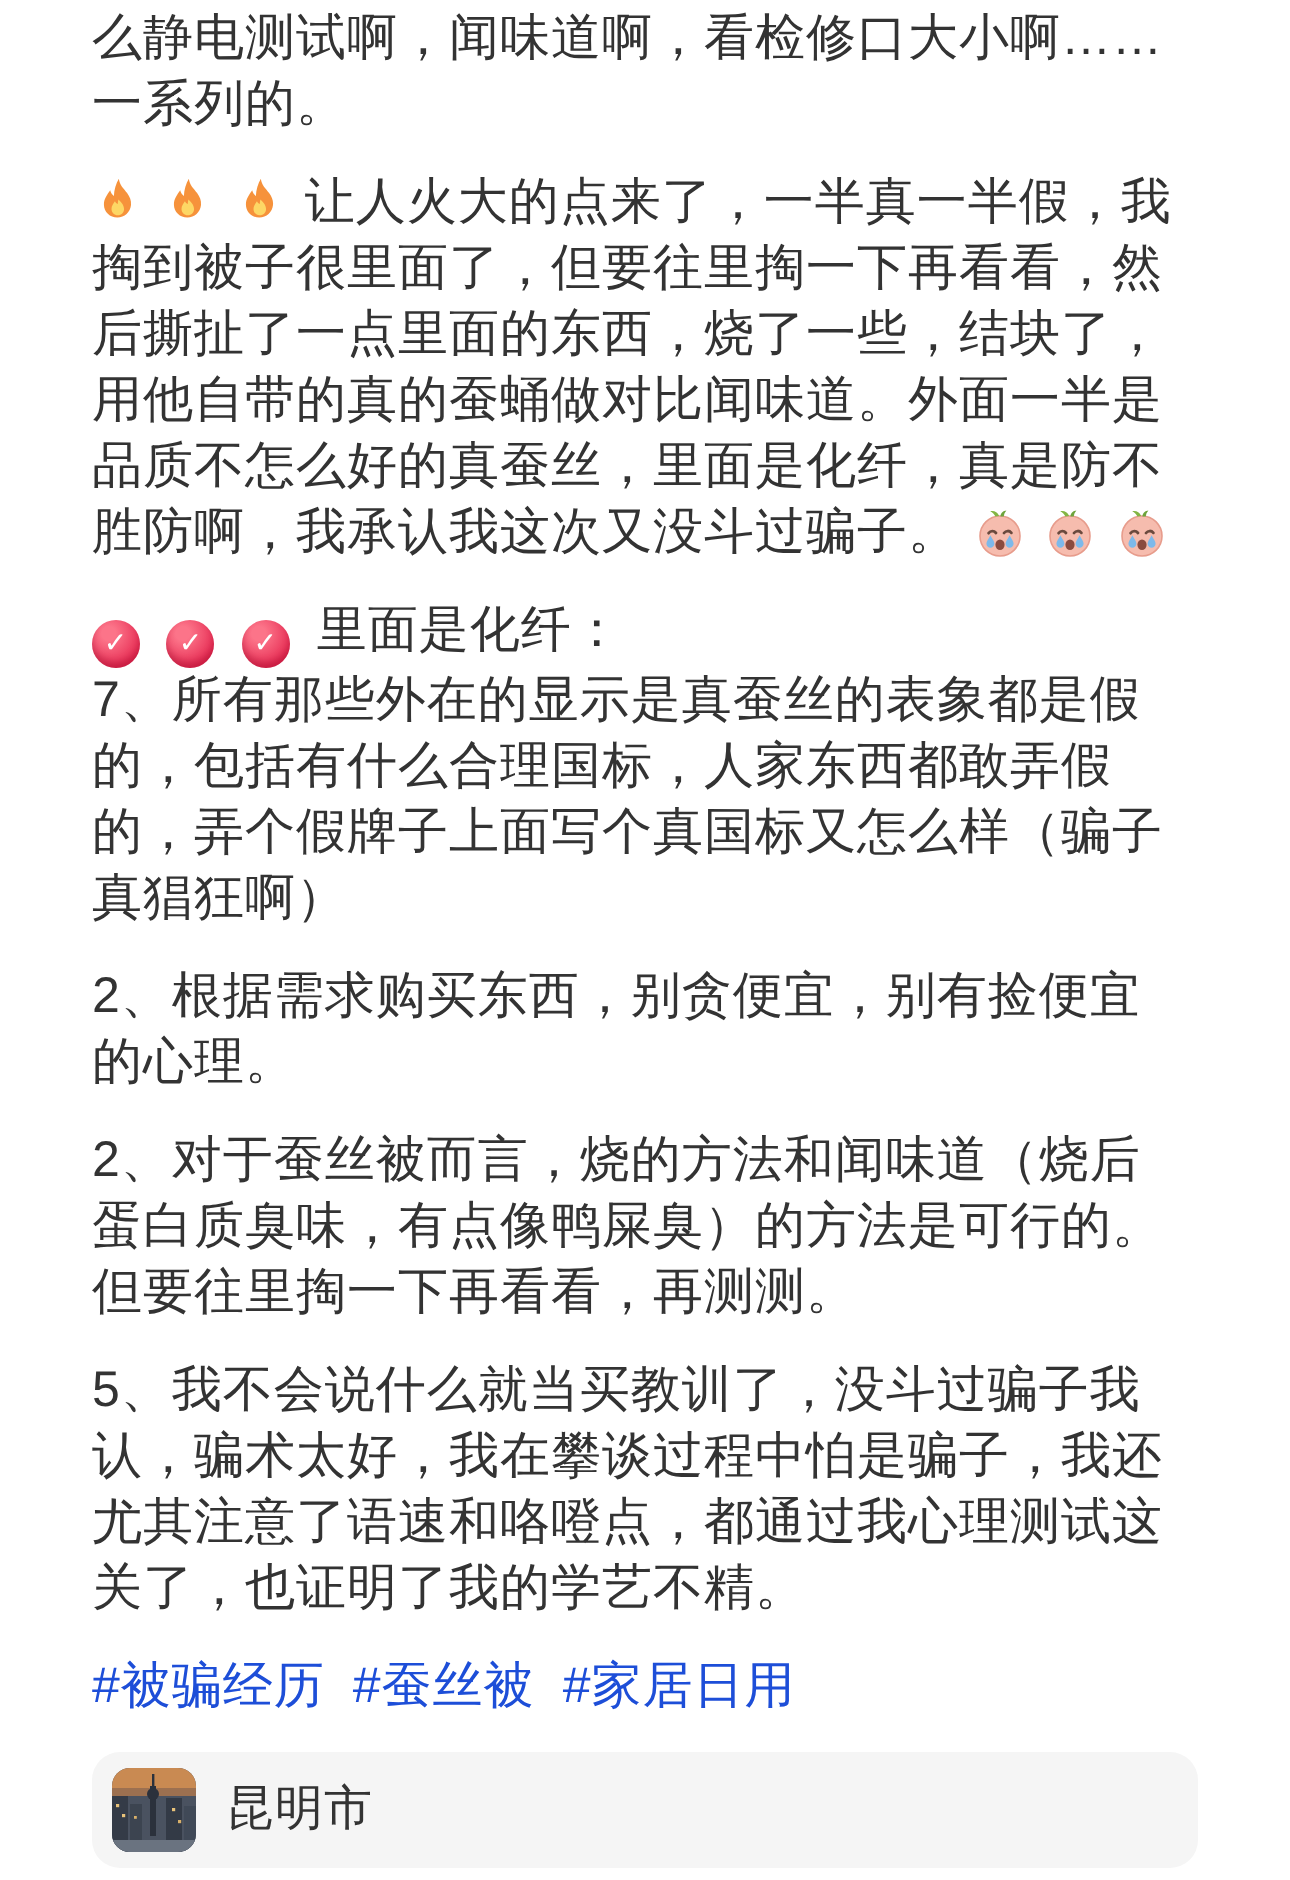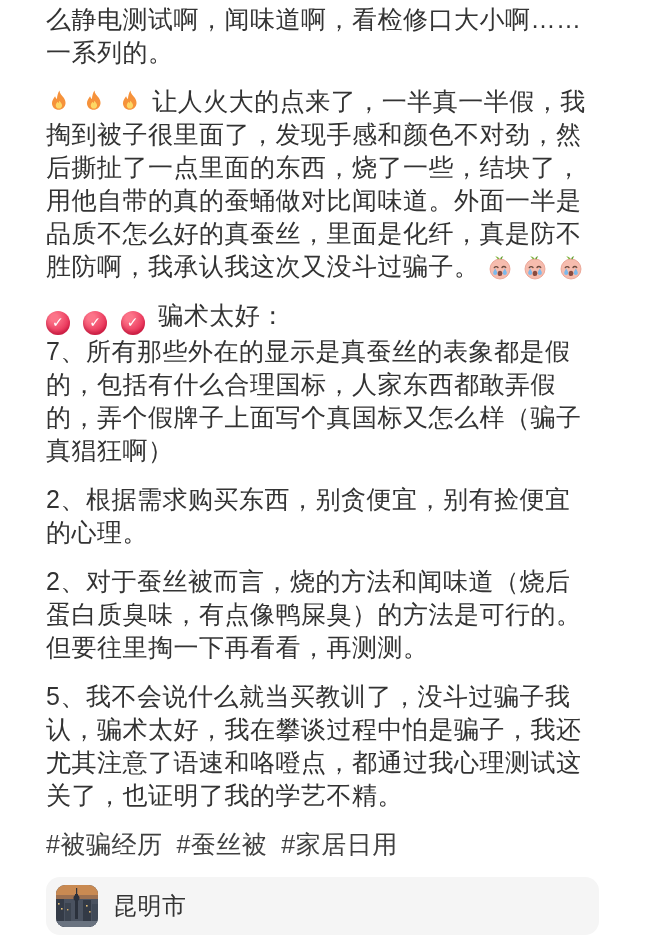--- a/index.html
+++ b/index.html
@@ -34,21 +34,21 @@
     font-weight: 700;
     margin-right: 6px;
     vertical-align: -3px;
   }
   .bang {
     color: #D84040;
     font-weight: 700;
     margin: 0 4px;
   }
   .hashtags a {
-    color: #404040;
+    color: #1d4ed8;
     text-decoration: none;
     margin-right: 14px;
     cursor: pointer;
   }
   .location-card {
     margin-top: 10px;
     background: #F5F5F5;
     border-radius: 14px;
     display: flex;
     align-items: center;
@@ -84,21 +84,21 @@
         <path d="M12.2 10.8c1.7 1.6 2.6 2.9 2.6 4.4 0 1.7-1.2 2.9-2.9 2.9-1.6 0-2.9-1.2-2.9-2.9 0-1.3.8-2.4 1.6-3.5.3.6.7 1 1.3 1.2 0-.7.1-1.4.3-2.1z" fill="#FDD765"></path>
       </svg>
     <svg class="icon" width="26" height="26" viewBox="0 0 24 24">
         <path d="M12.4 1.3c.3 2.9 2.3 4.6 3.8 6.6 1.3 1.8 2 3.5 1.8 5.5-.3 3.3-3 5.8-6.3 5.8-3.4 0-6.2-2.5-6.2-6 0-2.8 1.7-4.7 2.9-6.6.3 1.1.8 2 1.7 2.6.1-2.9 1-5.8 2.3-7.9z" fill="#F6923B"></path>
         <path d="M12.2 10.8c1.7 1.6 2.6 2.9 2.6 4.4 0 1.7-1.2 2.9-2.9 2.9-1.6 0-2.9-1.2-2.9-2.9 0-1.3.8-2.4 1.6-3.5.3.6.7 1 1.3 1.2 0-.7.1-1.4.3-2.1z" fill="#FDD765"></path>
       </svg>
     <svg class="icon" width="26" height="26" viewBox="0 0 24 24">
         <path d="M12.4 1.3c.3 2.9 2.3 4.6 3.8 6.6 1.3 1.8 2 3.5 1.8 5.5-.3 3.3-3 5.8-6.3 5.8-3.4 0-6.2-2.5-6.2-6 0-2.8 1.7-4.7 2.9-6.6.3 1.1.8 2 1.7 2.6.1-2.9 1-5.8 2.3-7.9z" fill="#F6923B"></path>
         <path d="M12.2 10.8c1.7 1.6 2.6 2.9 2.6 4.4 0 1.7-1.2 2.9-2.9 2.9-1.6 0-2.9-1.2-2.9-2.9 0-1.3.8-2.4 1.6-3.5.3.6.7 1 1.3 1.2 0-.7.1-1.4.3-2.1z" fill="#FDD765"></path>
       </svg>
-    <span>让人火大的点来了，一半真一半假，我掏到被子很里面了，发现手感和颜色不对劲，然后撕扯了一点里面的东西，烧了一些，结块了，用他自带的真的蚕蛹做对比闻味道。外面一半是品质不怎么好的真蚕丝，里面是化纤，真是防不胜防啊，我承认我这次又没斗过骗子。</span>
+    <span>让人火大的点来了，一半真一半假，我掏到被子很里面了，但要往里掏一下再看看，然后撕扯了一点里面的东西，烧了一些，结块了，用他自带的真的蚕蛹做对比闻味道。外面一半是品质不怎么好的真蚕丝，里面是化纤，真是防不胜防啊，我承认我这次又没斗过骗子。</span>
     <svg class="icon" width="26" height="26" viewBox="0 0 26 26">
         <circle cx="13" cy="15" r="10" fill="#F6BCAE" stroke="#E79C8C" stroke-width="0.8"></circle>
         <path d="M12.6 5c-.9-2.1-2.7-2.9-4.5-2.4 1.2.6 2.1 1.6 2.6 2.7z" fill="#83B544"></path>
         <path d="M13.2 5.2c.2-1.7 1.4-2.8 3-2.9-.8.9-1.2 1.9-1.3 3z" fill="#6EA43C"></path>
         <path d="M7.3 13.6c1-1.3 2.7-1.3 3.7-.1" stroke="#6B4A3E" stroke-width="1.4" fill="none" stroke-linecap="round"></path>
         <path d="M15 13.5c1-1.3 2.7-1.3 3.7-.1" stroke="#6B4A3E" stroke-width="1.4" fill="none" stroke-linecap="round"></path>
         <path d="M8.2 14.6c-1 2-2 3-2 4.3 0 1.1.9 2 2 2s2-.9 2-2c0-1.3-1-2.3-2-4.3z" fill="#7DB9EA"></path>
         <path d="M17.8 14.6c-1 2-2 3-2 4.3 0 1.1.9 2 2 2s2-.9 2-2c0-1.3-1-2.3-2-4.3z" fill="#7DB9EA"></path>
         <ellipse cx="13" cy="19.4" rx="2.3" ry="2.6" fill="#8A4B3F"></ellipse>
       </svg>
@@ -127,21 +127,21 @@
   <p class="para heading">
     <span class="check-badge">
         <span>✓</span>
       </span>
     <span class="check-badge">
         <span>✓</span>
       </span>
     <span class="check-badge">
         <span>✓</span>
       </span>
-    <span>骗术太好：</span>
+    <span>里面是化纤：</span>
   </p>
   <p class="para">
     <span>7、所有那些外在的显示是真蚕丝的表象都是假的，包括有什么合理国标，人家东西都敢弄假的，弄个假牌子上面写个真国标又怎么样（骗子真猖狂啊）</span>
   </p>
   <p class="para">
     <span>2、根据需求购买东西，别贪便宜，别有捡便宜的心理。</span>
   </p>
   <p class="para">
     <span>2、对于蚕丝被而言，烧的方法和闻味道（烧后蛋白质臭味，有点像鸭屎臭）的方法是可行的。但要往里掏一下再看看，再测测。</span>
   </p>

